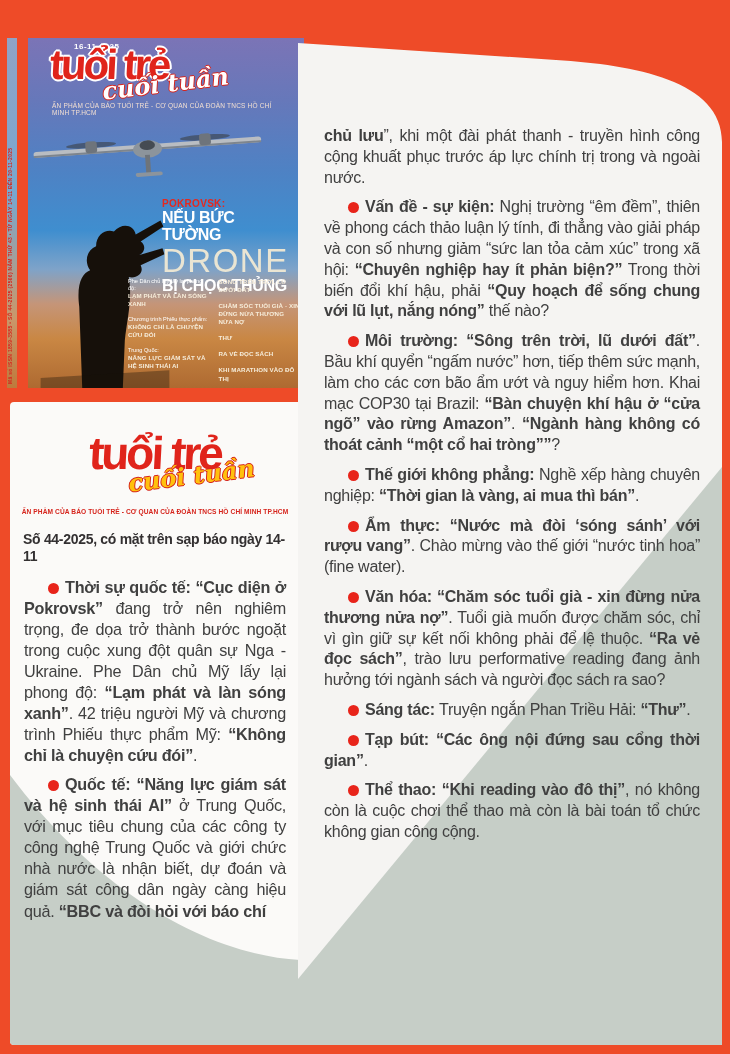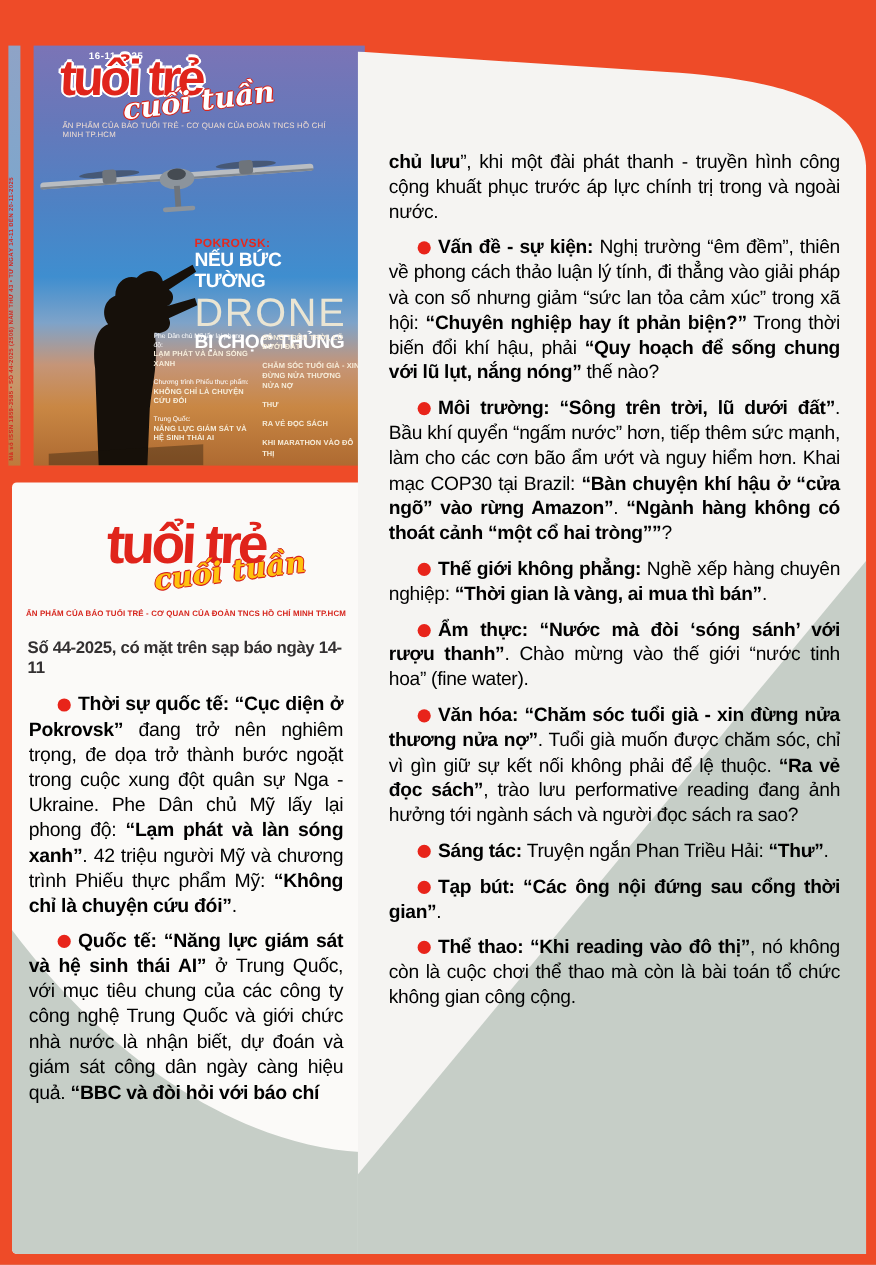--- a/index.html
+++ b/index.html
@@ -56,21 +56,21 @@
 
   
   .card{left:298px;top:30px;width:424px;height:1015px;background:#F5F4F2;
     border-radius:0 90px 0 0;
     clip-path:path("M0,13 L258,30 C336,35 424,50 424,112 L424,1015 L0,1015 Z");}
   .card-gray{position:absolute;inset:0;background:#C6CEC7;
     clip-path:polygon(424px 437px,424px 1015px,0px 1015px,0px 949px);}
   .card-body{position:absolute;left:26px;right:22px;top:96px;}
 
   
-  .para{font-size:16px;line-height:1.3;text-align:justify;color:#000000;
+  .para{font-size:16px;line-height:1.3;text-align:justify;color:#404040;
     letter-spacing:-.25px;margin:0 0 9px 0;}
   .para b{font-weight:700;}
   .bulleted{text-indent:24px;}
   .dot{display:inline-block;width:11px;height:11px;border-radius:50%;
     background:#E8241A;margin-right:6px;vertical-align:-1px;}
   .panel-paras .para{font-size:16.2px;margin-bottom:8px;}
 </style>
 </head>
 <body>
 
@@ -171,19 +171,19 @@
   </div>
 </div>
 
 <div class="abs card">
   <div class="card-gray"></div>
   <div class="card-body">
     <p class="para"><span><b>chủ lưu</b>”, khi một đài phát thanh - truyền hình công cộng khuất phục trước áp lực chính trị trong và ngoài nước.</span></p>
     <p class="para bulleted"><span class="dot"></span><span><b>Vấn đề - sự kiện: </b>Nghị trường “êm đềm”, thiên về phong cách thảo luận lý tính, đi thẳng vào giải pháp và con số nhưng giảm “sức lan tỏa cảm xúc” trong xã hội: <b>“Chuyên nghiệp hay ít phản biện?”</b> Trong thời biến đổi khí hậu, phải <b>“Quy hoạch để sống chung với lũ lụt, nắng nóng”</b> thế nào?</span></p>
     <p class="para bulleted"><span class="dot"></span><span><b>Môi trường: “Sông trên trời, lũ dưới đất”</b>. Bầu khí quyển “ngấm nước” hơn, tiếp thêm sức mạnh, làm cho các cơn bão ẩm ướt và nguy hiểm hơn. Khai mạc COP30 tại Brazil: <b>“Bàn chuyện khí hậu ở “cửa ngõ” vào rừng Amazon”</b>. <b>“Ngành hàng không có thoát cảnh “một cổ hai tròng””</b>?</span></p>
     <p class="para bulleted"><span class="dot"></span><span><b>Thế giới không phẳng: </b>Nghề xếp hàng chuyên nghiệp: <b>“Thời gian là vàng, ai mua thì bán”</b>.</span></p>
-    <p class="para bulleted"><span class="dot"></span><span><b>Ẩm thực: “Nước mà đòi ‘sóng sánh’ với rượu thanh”</b>. Chào mừng vào thế giới “nước tinh hoa” (fine water).</span></p>
+    <p class="para bulleted"><span class="dot"></span><span><b>Ẩm thực: “Nước mà đòi ‘sóng sánh’ với rượu vang”</b>. Chào mừng vào thế giới “nước tinh hoa” (fine water).</span></p>
     <p class="para bulleted"><span class="dot"></span><span><b>Văn hóa: “Chăm sóc tuổi già - xin đừng nửa thương nửa nợ”</b>. Tuổi già muốn được chăm sóc, chỉ vì gìn giữ sự kết nối không phải để lệ thuộc. <b>“Ra vẻ đọc sách”</b>, trào lưu performative reading đang ảnh hưởng tới ngành sách và người đọc sách ra sao?</span></p>
     <p class="para bulleted"><span class="dot"></span><span><b>Sáng tác: </b>Truyện ngắn Phan Triều Hải: <b>“Thư”</b>.</span></p>
     <p class="para bulleted"><span class="dot"></span><span><b>Tạp bút: “Các ông nội đứng sau cổng thời gian”</b>.</span></p>
     <p class="para bulleted"><span class="dot"></span><span><b>Thể thao: “Khi reading vào đô thị”</b>, nó không còn là cuộc chơi thể thao mà còn là bài toán tổ chức không gian công cộng.</span></p>
   </div>
 </div>
 
 </body></html>

